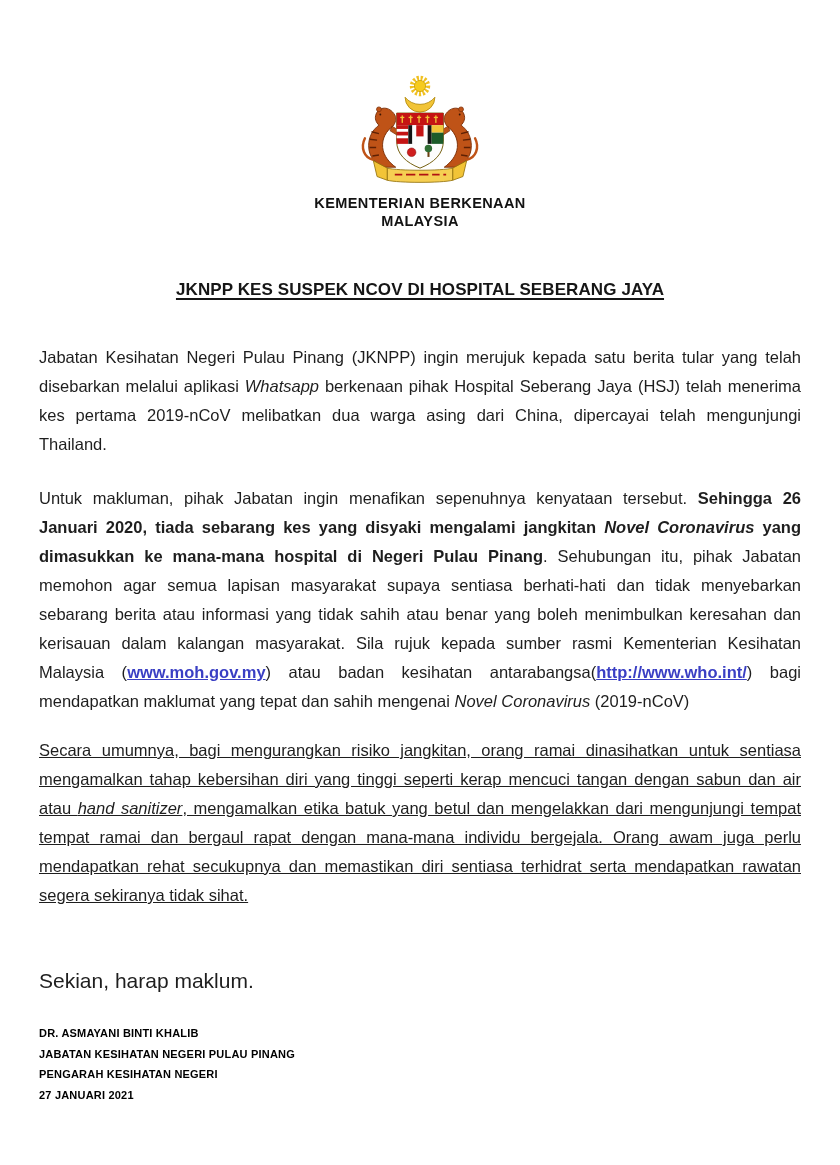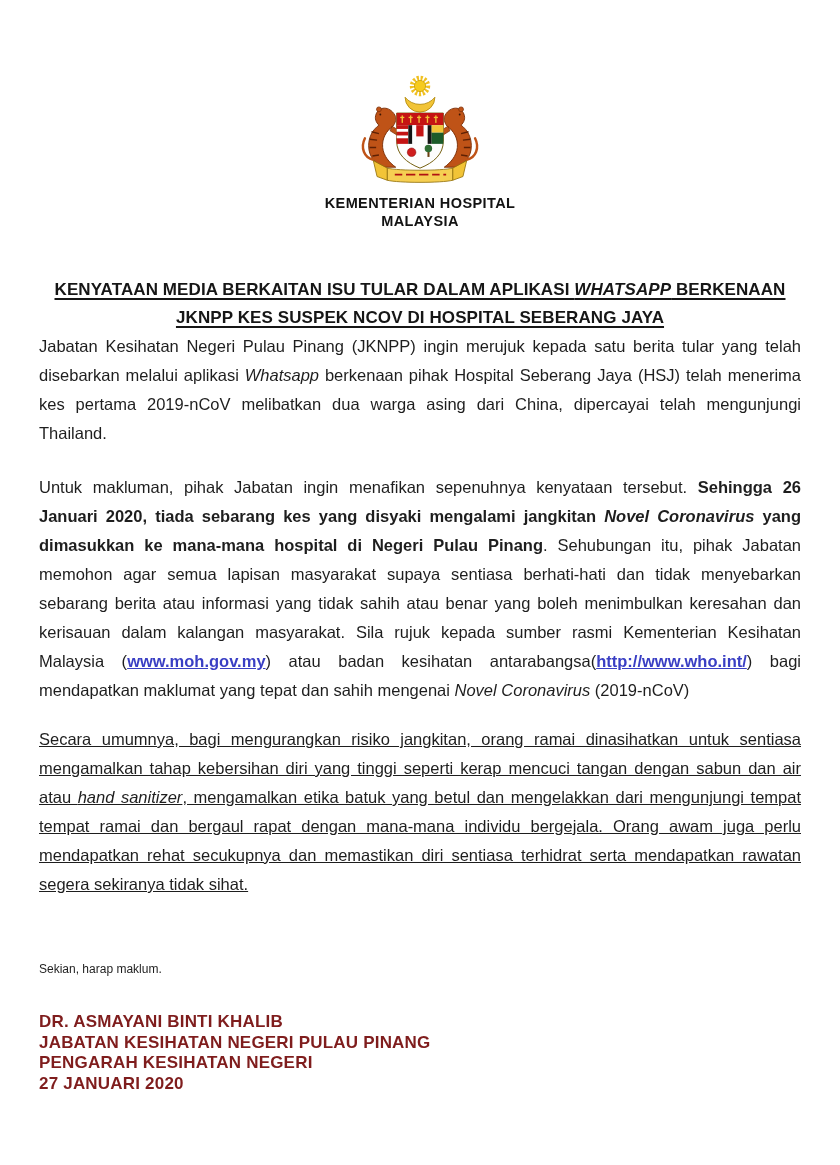--- a/index.html
+++ b/index.html
@@ -39,32 +39,32 @@
   .it { font-style: italic; }
   .b  { font-weight: 700; }
   .bi { font-weight: 700; font-style: italic; }
   .para {
     font-size: 16.5px;
     line-height: 29px;
     text-align: justify;
     margin: 0;
     color: #1e1e1e;
   }
-  #p1 { }
+  #p1 { margin-top: 39px; }
   #p2 { margin-top: 25px; }
   #p3 { margin-top: 20px; text-decoration: underline; }
-  .closing { margin-top: 56px; font-size: 12px; line-height: 29px; }
+  .closing { margin-top: 56px; font-size: 21px; line-height: 29px; }
   .link { color: #3a3fc4; text-decoration: underline; cursor: pointer; font-weight: bold; }
   .signature {
     margin-top: 28px;
     font-weight: bold;
-    font-size: 17px;
+    font-size: 11px;
     line-height: 20.5px;
     letter-spacing: 0.2px;
-    color: #7f1d1d;
+    color: #000000;
   }
 </style>
 </head>
 <body>
 
 <div class="page">
 
   <div class="logo-row">
     <svg class="emblem" viewBox="0 0 150 120" xmlns="http://www.w3.org/2000/svg">
       <g>
@@ -113,37 +113,36 @@
       <g>
         <path d="M25 95 L40 103 L40 116 L29 112 Z" fill="#f2c437" stroke="#93700a" stroke-width="0.9"></path>
         <path d="M125 95 L110 103 L110 116 L121 112 Z" fill="#f2c437" stroke="#93700a" stroke-width="0.9"></path>
         <path d="M40 103 C52 106 98 106 110 103 L110 116 C98 119 52 119 40 116 Z" fill="#f6cf52" stroke="#93700a" stroke-width="0.9"></path>
         <path d="M48 110 H56 M60 110 H70 M74 110 H84 M88 110 H96 M100 110 H103" stroke="#b01212" stroke-width="1.8"></path>
       </g>
     </svg>
   </div>
 
   <div class="org">
-    <div>KEMENTERIAN HOSPITAL</div>
+    <div>KEMENTERIAN BERKENAAN</div>
     <div>MALAYSIA</div>
   </div>
 
   <div class="doc-title">
-    <div><span class="u">KENYATAAN MEDIA BERKAITAN ISU TULAR DALAM APLIKASI </span><span class="u it">WHATSAPP</span><span class="u"> BERKENAAN</span></div>
     <div><span class="u">JKNPP KES SUSPEK NCOV DI HOSPITAL SEBERANG JAYA</span></div>
   </div>
 
   <p class="para" id="p1"><span>Jabatan Kesihatan Negeri Pulau Pinang (JKNPP) ingin merujuk kepada satu berita tular yang telah disebarkan melalui aplikasi </span><span class="it">Whatsapp</span><span> berkenaan pihak Hospital Seberang Jaya (HSJ) telah menerima kes pertama 2019-nCoV melibatkan dua warga asing dari China, dipercayai telah mengunjungi Thailand.</span></p>
 
   <p class="para" id="p2"><span>Untuk makluman, pihak Jabatan ingin menafikan sepenuhnya kenyataan tersebut. </span><span class="b">Sehingga 26 Januari 2020, tiada sebarang kes yang disyaki mengalami jangkitan </span><span class="bi">Novel Coronavirus</span><span class="b"> yang dimasukkan ke mana-mana hospital di Negeri Pulau Pinang</span><span>. Sehubungan itu, pihak Jabatan memohon agar semua lapisan masyarakat supaya sentiasa berhati-hati dan tidak menyebarkan sebarang berita atau informasi yang tidak sahih atau benar yang boleh menimbulkan keresahan dan kerisauan dalam kalangan masyarakat. Sila rujuk kepada sumber rasmi Kementerian Kesihatan Malaysia (</span><a class="link">www.moh.gov.my</a><span>) atau badan kesihatan antarabangsa(</span><a class="link">http://www.who.int/</a><span>) bagi mendapatkan maklumat yang tepat dan sahih mengenai </span><span class="it">Novel Coronavirus</span><span> (2019-nCoV)</span></p>
 
   <p class="para" id="p3"><span>Secara umumnya, bagi mengurangkan risiko jangkitan, orang ramai dinasihatkan untuk sentiasa mengamalkan tahap kebersihan diri yang tinggi seperti kerap mencuci tangan dengan sabun dan air atau </span><span class="it">hand sanitizer</span><span>, mengamalkan etika batuk yang betul dan mengelakkan dari mengunjungi tempat tempat ramai dan bergaul rapat dengan mana-mana individu bergejala. Orang awam juga perlu mendapatkan rehat secukupnya dan memastikan diri sentiasa terhidrat serta mendapatkan rawatan segera sekiranya tidak sihat.</span></p>
 
   <p class="closing">Sekian, harap maklum.</p>
 
   <div class="signature">
     <div>DR. ASMAYANI BINTI KHALIB</div>
     <div>JABATAN KESIHATAN NEGERI PULAU PINANG</div>
     <div>PENGARAH KESIHATAN NEGERI</div>
-    <div>27 JANUARI 2020</div>
+    <div>27 JANUARI 2021</div>
   </div>
 
 </div>
 
 </body></html>

